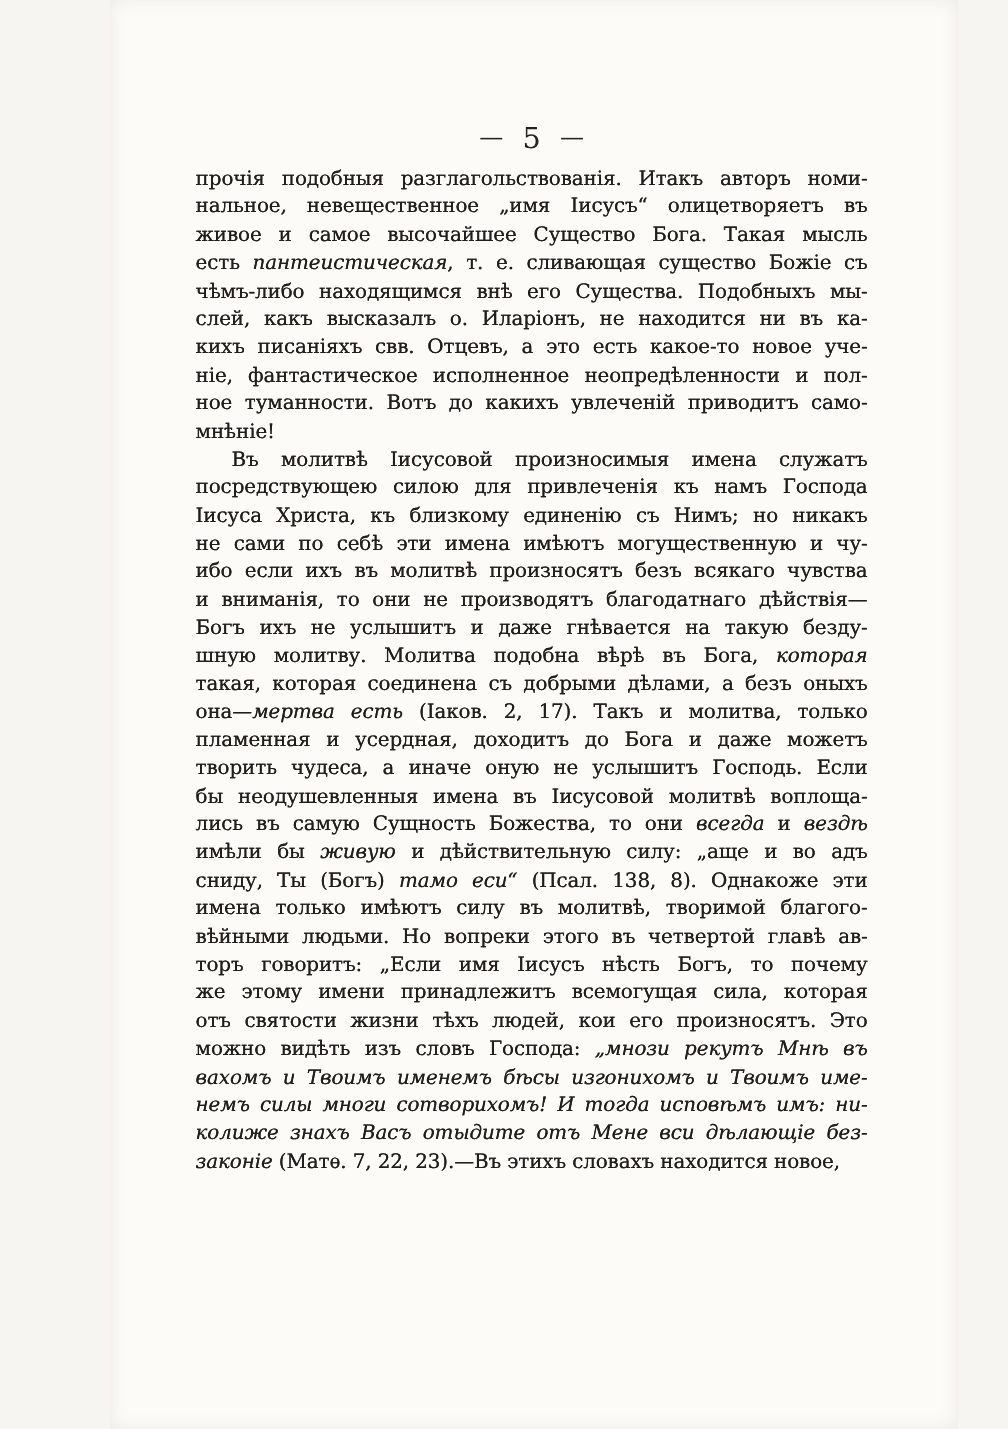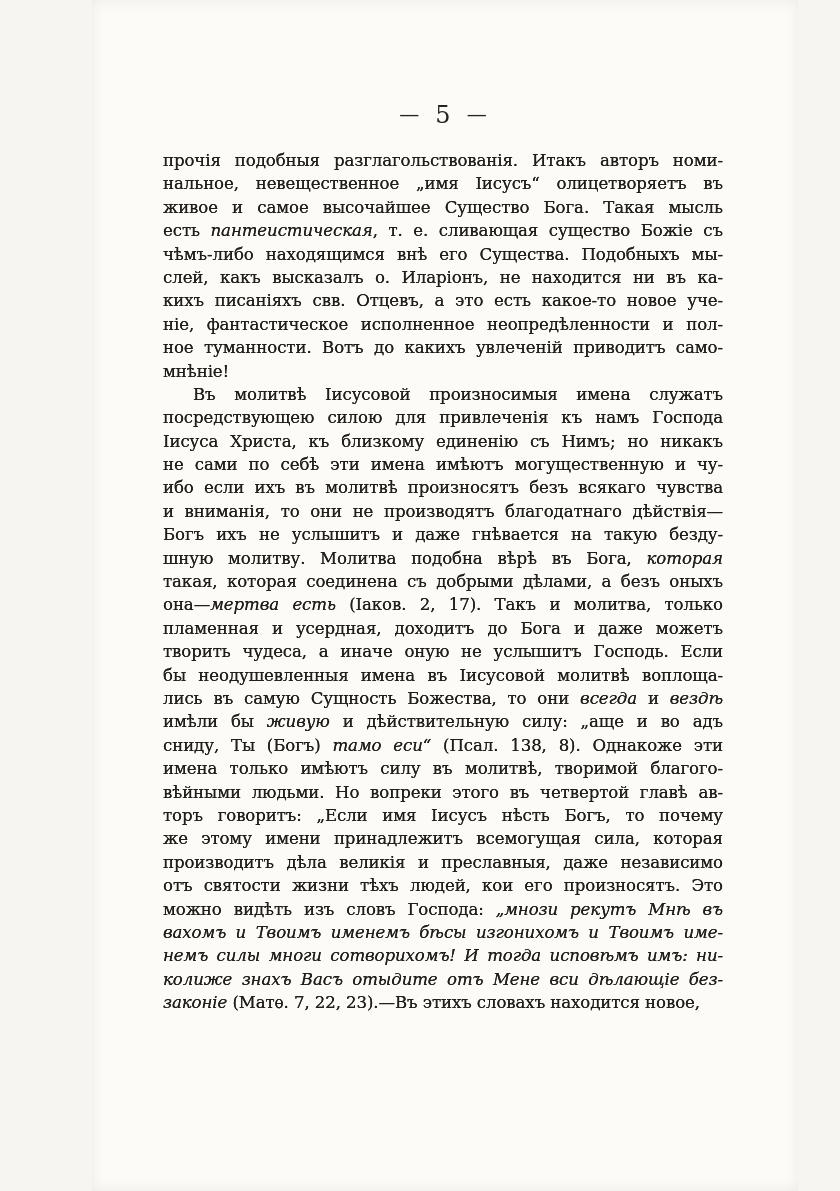--- a/index.html
+++ b/index.html
@@ -38,21 +38,21 @@
     margin: 0 16px;
     position: relative;
     top: -2px;
   }
   .page-header .num {
     font-size: 24px;
   }
   .text-block {
     position: absolute;
     left: 163px;
-    top: 149px;
+    top: 137px;
     width: 560px;
   }
   .line {
     height: 23.4px;
     line-height: 23.4px;
     font-size: 16.6px;
     letter-spacing: -0.1px;
     text-align: justify;
     text-align-last: justify;
     white-space: normal;
@@ -101,20 +101,19 @@
     <div class="line"><span>пламенная и усердная, доходитъ до Бога и даже можетъ</span></div>
     <div class="line"><span>творить чудеса, а иначе оную не услышитъ Господь. Если</span></div>
     <div class="line"><span>бы неодушевленныя имена въ Іисусовой молитвѣ воплоща-</span></div>
     <div class="line"><span>лись въ самую Сущность Божества, то они </span><span class="it">всегда</span><span> и </span><span class="it">вездѣ</span></div>
     <div class="line"><span>имѣли бы </span><span class="it">живую</span><span> и дѣйствительную силу: „аще и во адъ</span></div>
     <div class="line"><span>сниду, Ты (Богъ) </span><span class="it">тамо еси“</span><span> (Псал. 138, 8). Однакоже эти</span></div>
     <div class="line"><span>имена только имѣютъ силу въ молитвѣ, творимой благого-</span></div>
     <div class="line"><span>вѣйными людьми. Но вопреки этого въ четвертой главѣ ав-</span></div>
     <div class="line"><span>торъ говоритъ: „Если имя Іисусъ нѣсть Богъ, то почему</span></div>
     <div class="line"><span>же этому имени принадлежитъ всемогущая сила, которая</span></div>
-    <div class="line"><span>производитъ дѣла великія и преславныя, даже независимо</span></div>
     <div class="line"><span>отъ святости жизни тѣхъ людей, кои его произносятъ. Это</span></div>
     <div class="line"><span>можно видѣть изъ словъ Господа: </span><span class="it">„мнози рекутъ Мнѣ въ</span></div>
     <div class="line"><span class="it">вахомъ и Твоимъ именемъ бѣсы изгонихомъ и Твоимъ име-</span></div>
     <div class="line"><span class="it">немъ силы многи сотворихомъ! И тогда исповѣмъ имъ: ни-</span></div>
     <div class="line"><span class="it">колиже знахъ Васъ отыдите отъ Мене вси дѣлающіе без-</span></div>
     <div class="line last"><span class="it">законіе</span><span> (Матѳ. 7, 22, 23).—Въ этихъ словахъ находится новое,</span></div>
   </div>
 
 </body></html>

